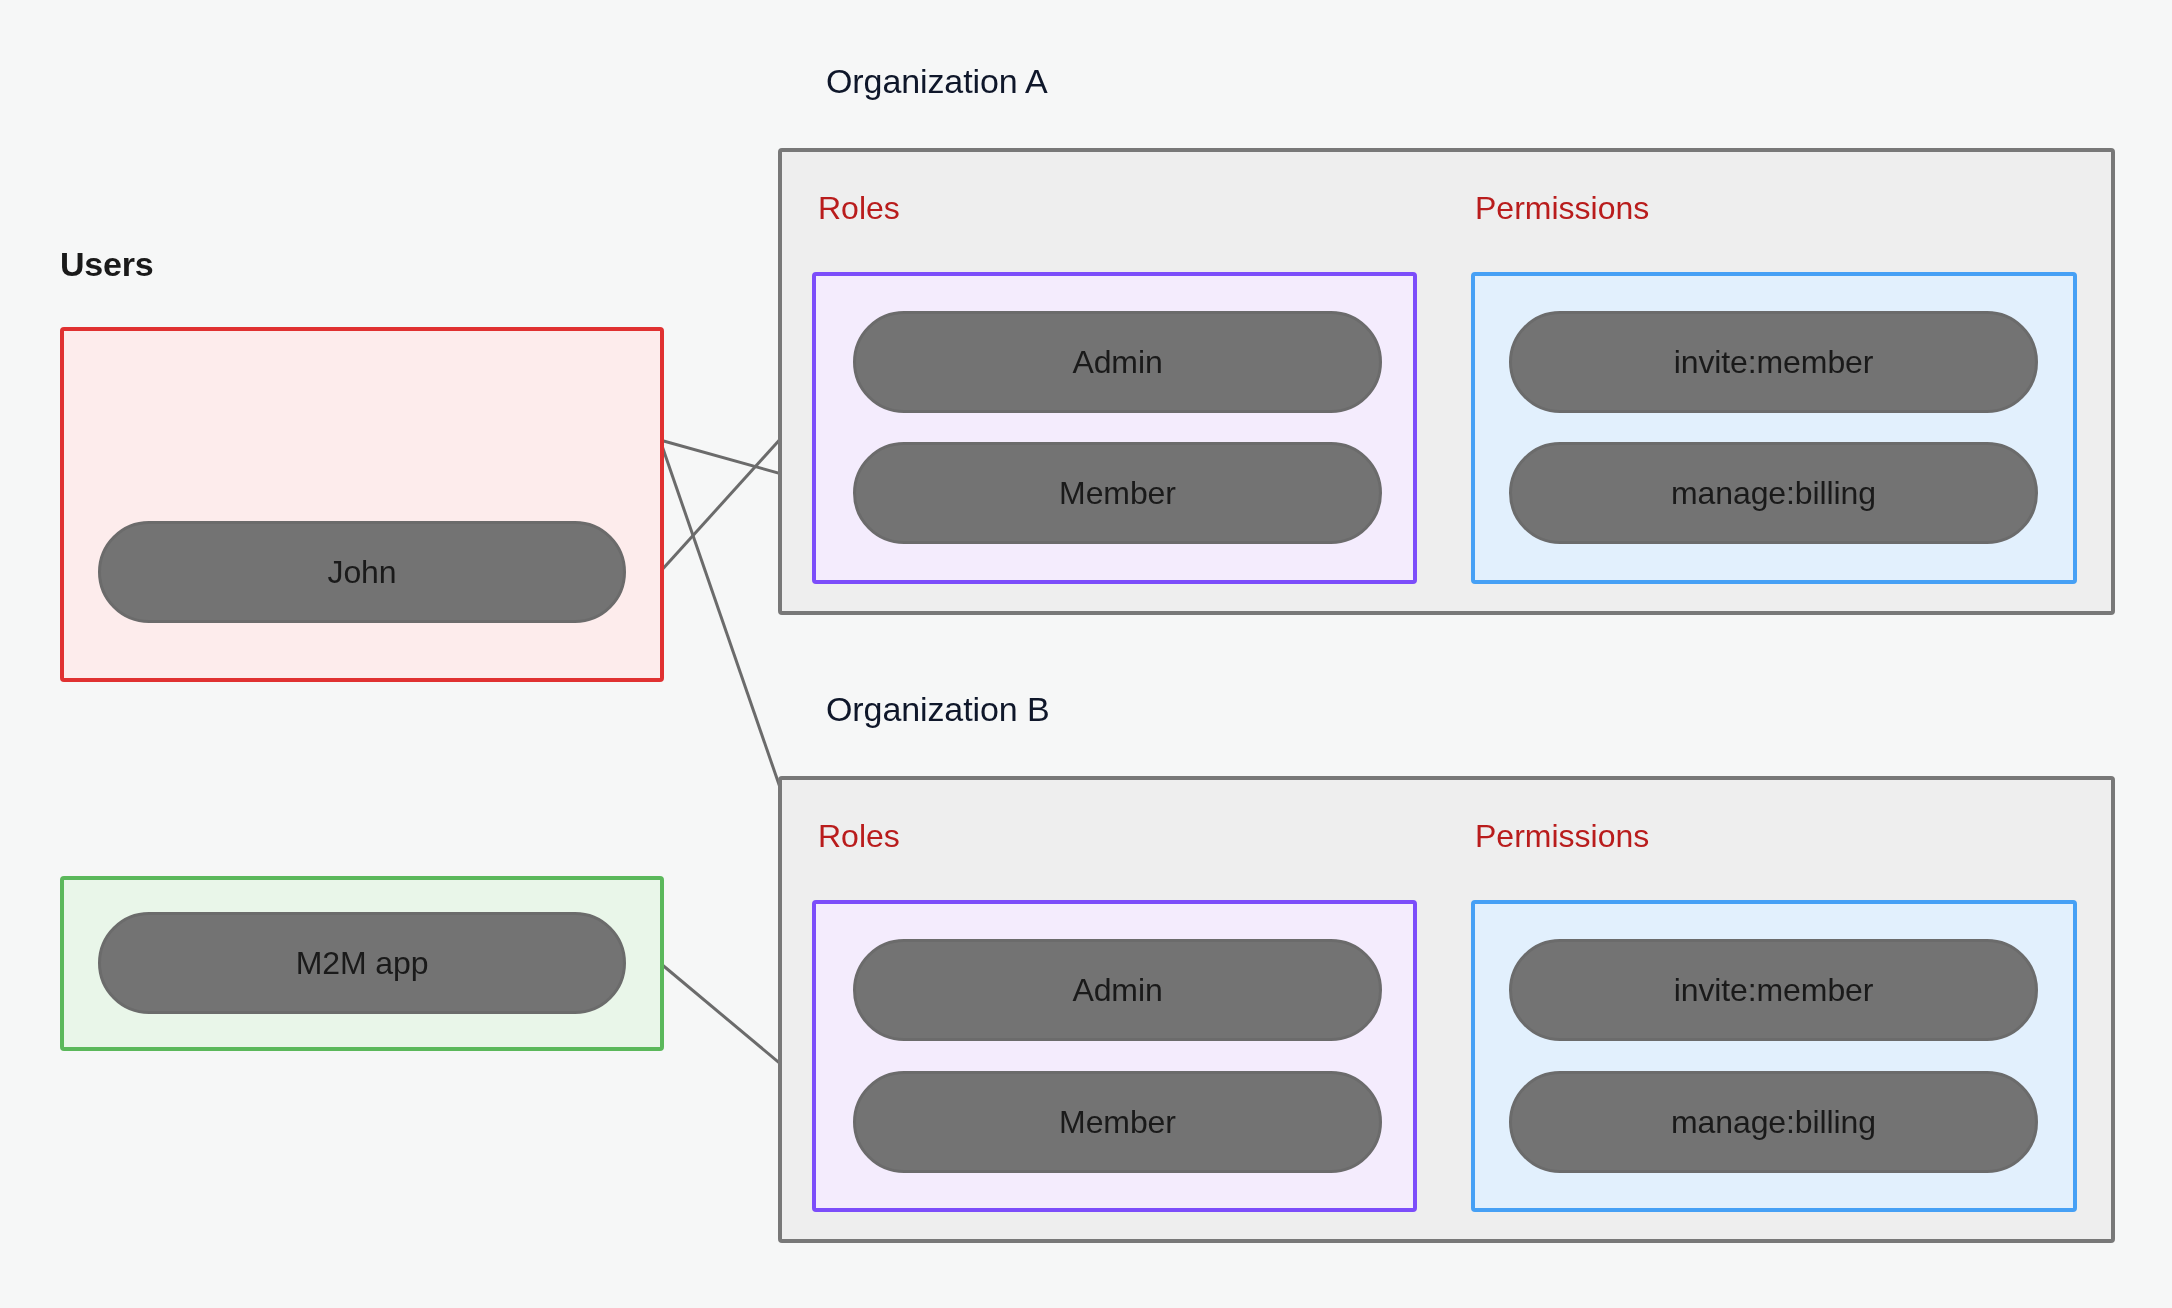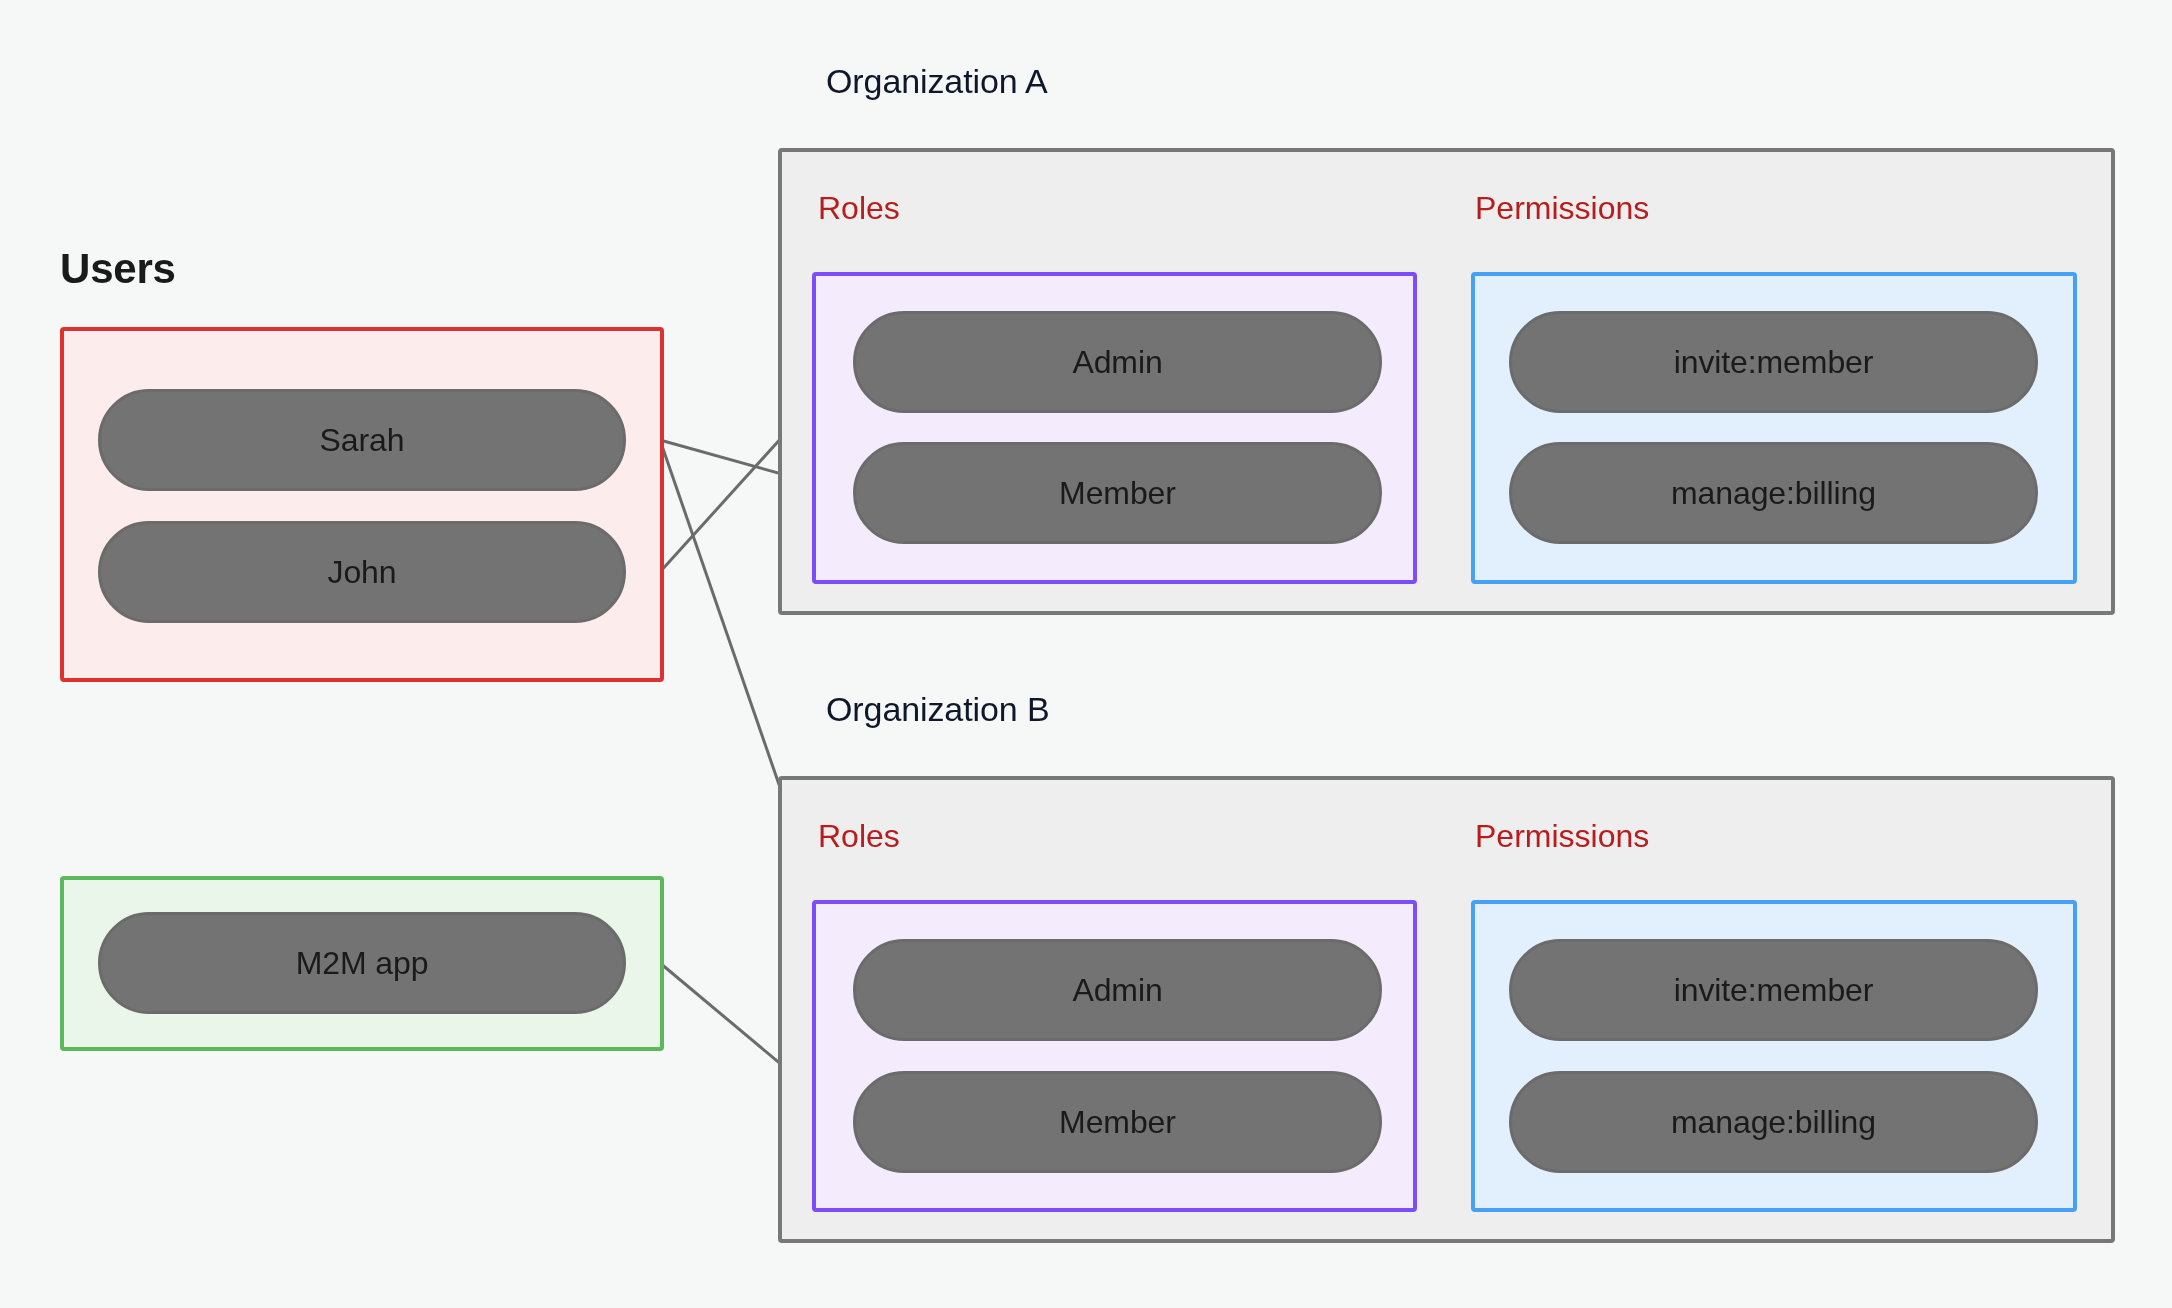--- a/index.html
+++ b/index.html
@@ -18,21 +18,21 @@
   #canvas {
     position: absolute;
     left: 0; top: 0;
     width: 2172px;
     height: 1308px;
     background: #f6f7f7;
   }
   
   .section-title {
     position: absolute;
-    font-size: 42px;
+    font-size: 34px;
     font-weight: 700;
     color: #1a1a1a;
     white-space: nowrap;
     letter-spacing: -0.2px;
   }
   .org-title {
     position: absolute;
     font-size: 34px;
     font-weight: 400;
     color: #0f172a;
@@ -133,21 +133,20 @@
     <circle cx="1509" cy="362" r="10"></circle>
     <circle cx="1509" cy="493" r="10"></circle>
     <circle cx="1509" cy="990" r="10"></circle>
     <circle cx="1509" cy="1122" r="10"></circle>
   </svg>
 
   <div class="section-title" style="left:60px; top:245px;">Users</div>
 
   <div class="box box-users" style="left:60px; top:327px; width:604px; height:355px;"></div>
 
-  <div class="pill" style="left:98px; top:389px; width:528px; height:102px;">Sarah</div>
 
   <div class="pill" style="left:98px; top:521px; width:528px; height:102px;text-align:center;">John</div>
 
 
   <div class="box box-m2m" style="left:60px; top:876px; width:604px; height:175px;"></div>
 
   <div class="pill" style="left:98px; top:912px; width:528px; height:102px;">M2M app</div>
 
   <div class="org-title" style="left:783px; top:62px;">Organization A</div>
 

